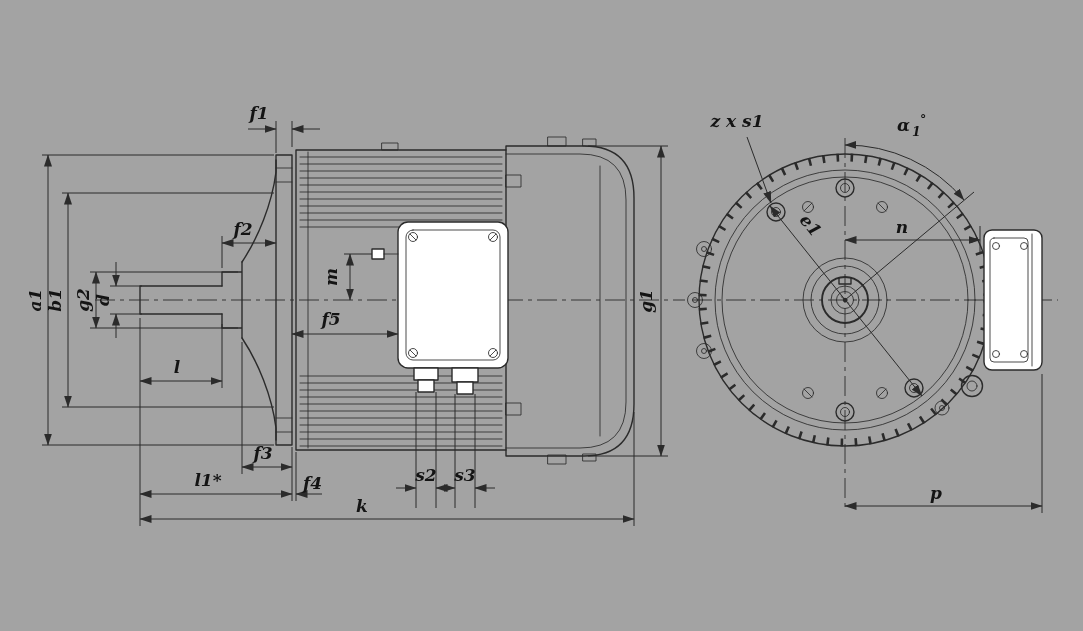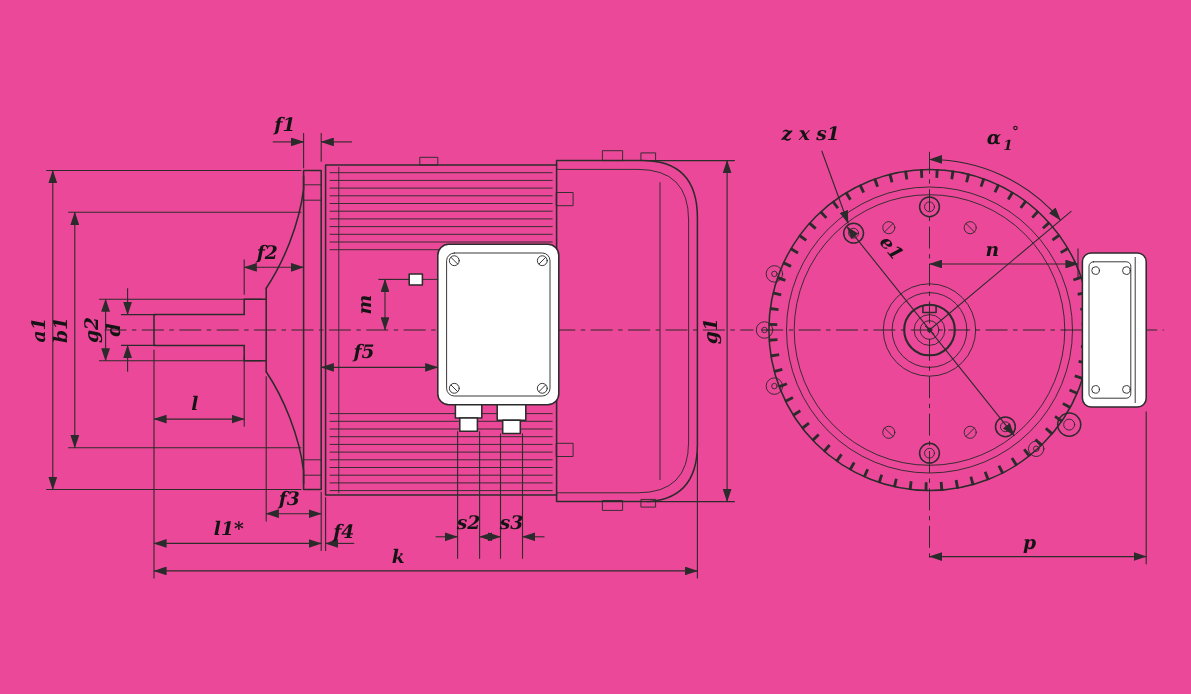--- a/index.html
+++ b/index.html
@@ -1,16 +1,16 @@
 <!DOCTYPE html>
 <html><head>
 <meta charset="utf-8">
 <style>
   html,body { margin:0; padding:0; background:#ffffff; }
-  .stage { width:1083px; height:631px; background:#ec4899; position:relative; overflow:hidden; }
+  .stage { width:1083px; height:631px; background:#a3a3a3; position:relative; overflow:hidden; }
   svg { display:block; }
   .ol   { fill:none; stroke:#2b2b2b; stroke-width:1.4; stroke-linejoin:round; stroke-linecap:round; }
   .thin { stroke-width:0.85; }
   .bold { stroke-width:1.9; }
   .fw   { fill:#ffffff; }
   .dk   { fill:#2b2b2b; }
   .dim  { fill:none; stroke:#2b2b2b; stroke-width:1; stroke-linecap:butt; }
   .cl   { fill:none; stroke:#2b2b2b; stroke-width:0.9; stroke-dasharray:20 5 4 5; }
   .ticks{ fill:none; stroke:#2b2b2b; stroke-width:8; stroke-dasharray:2.6 11.5; }
   .lbl    { font:italic 700 17px "DejaVu Serif", serif; fill:#141414; }

